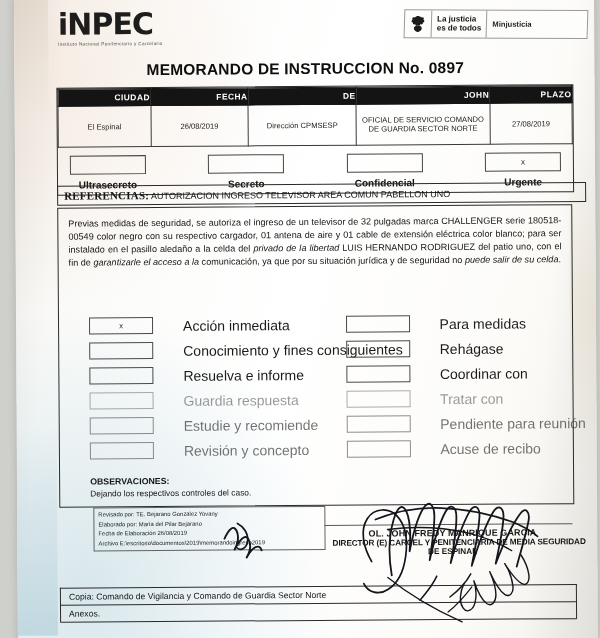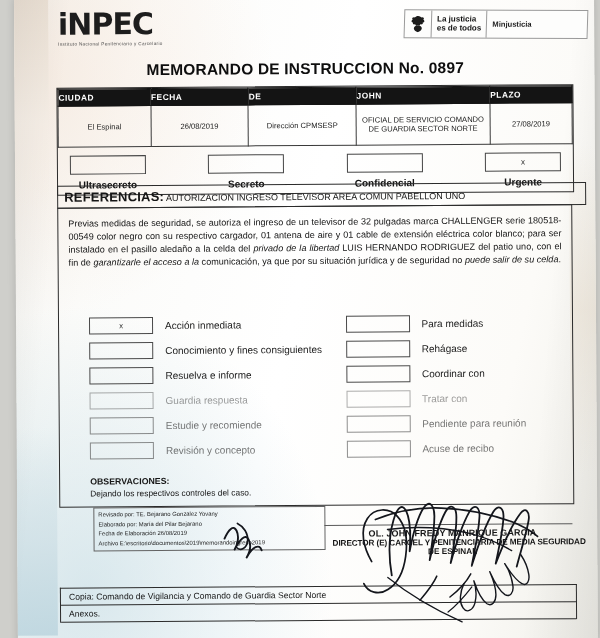--- a/index.html
+++ b/index.html
@@ -68,21 +68,21 @@
   }
 
   
   #frame{
     left:40px;top:86px;width:515px;
     border:1px solid #2b2b2b;background:transparent;
   }
   table.hdr{border-collapse:collapse;width:100%;table-layout:fixed;}
   table.hdr th{
     background:#141414;color:#fff;font-size:8.4px;font-weight:bold;
-    letter-spacing:.5px;padding:3px 0;border:1px solid #141414;text-align:left;
+    letter-spacing:.5px;padding:3px 0;border:1px solid #141414;text-align:right;
   }
   table.hdr td{
     border:1px solid #3a3a3a;font-size:7.6px;text-align:center;
     padding:5px 2px;height:30px;vertical-align:middle;color:#1a1a1a;
   }
   td.para{font-weight:normal;font-size:8px;line-height:1.25;}
 
   
   #classif{display:flex;justify-content:space-between;padding:8px 12px 4px;border-top:none;}
   .cls{width:15.4%;text-align:center;}
@@ -91,42 +91,42 @@
     display:flex;align-items:center;justify-content:center;
     font-size:8px;color:#222;
   }
   .cls .lbl{font-size:10px;font-weight:bold;margin-top:5px;color:#141414;}
 
   
   #refs{
     left:40px;top:184px;width:515px;border:1px solid #2b2b2b;
     padding:3px 6px;font-size:9px;background:transparent;
   }
-  #refs b{font-size:13px;letter-spacing:.2px;}
+  #refs b{font-size:11px;letter-spacing:.2px;font-family:Liberation Serif, serif;}
 
   
   #bodybox{
     left:40px;top:206px;width:515px;height:300px;
     border:1px solid #2b2b2b;padding:9px 10px 0;box-sizing:border-box;
   }
   #body-text{
     font-size:9.1px;line-height:1.42;text-align:justify;color:#141414;
   }
   #body-text .it{font-style:italic;}
 
   
   #actions{position:absolute;left:0;top:105px;width:100%;display:flex;}
   .acol{width:50%;padding-left:30px;box-sizing:border-box;}
   .arow{display:flex;align-items:center;height:25px;}
   .abox{
     width:62px;height:15px;border:1px solid #4a4a4a;
     display:flex;align-items:center;justify-content:center;
     font-size:7.6px;color:#222;flex:none;
   }
-  .alabel{font-size:10px;margin-left:12px;color:#1b1b1b;white-space:nowrap;}
+  .alabel{font-size:14px;margin-left:30px;color:#1b1b1b;white-space:nowrap;}
   .faded{opacity:.45;}
   .faded2{opacity:.62;}
 
   
   #obs{position:absolute;left:30px;top:268px;width:460px;}
   #obs .t{font-size:8.8px;font-weight:bold;}
   #obs .v{font-size:8.4px;margin-top:2px;}
 
   
   #meta{

